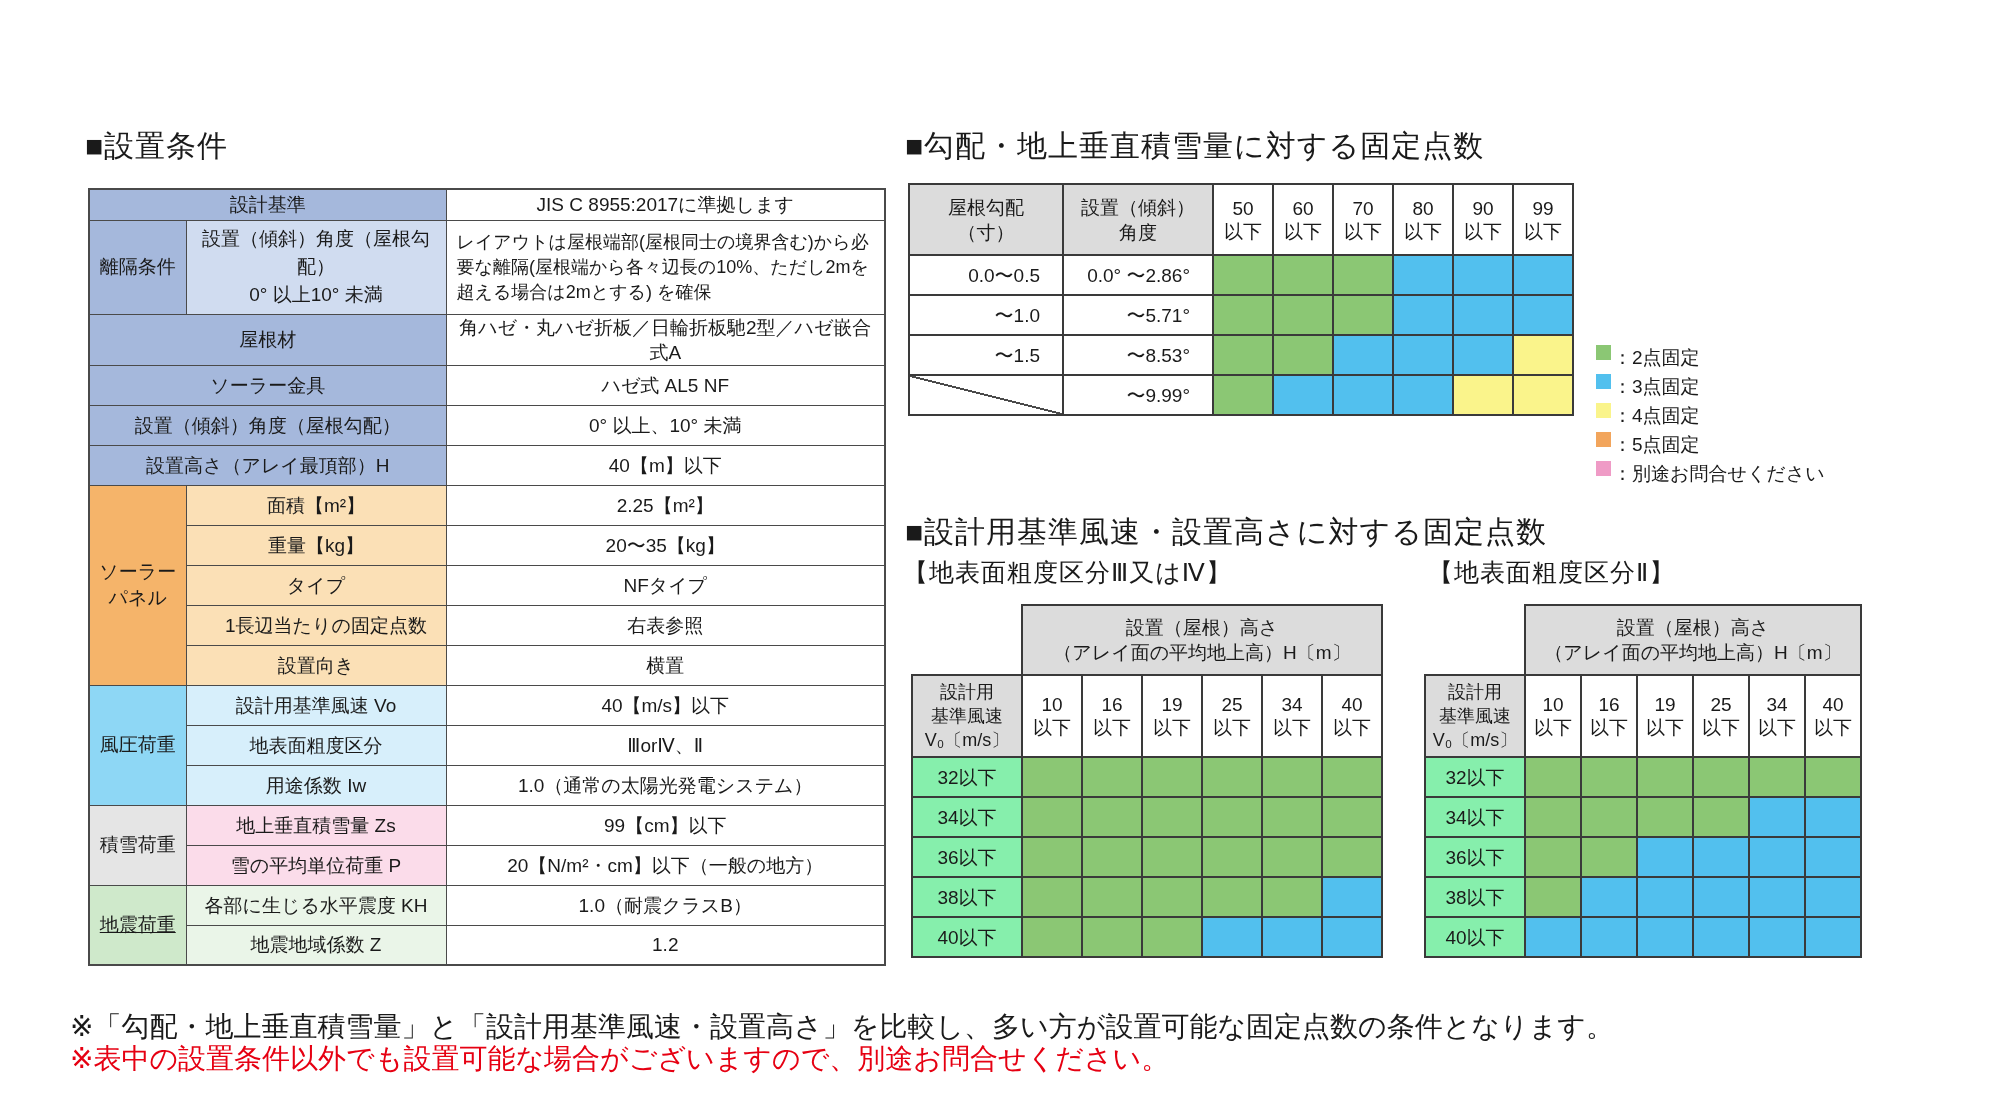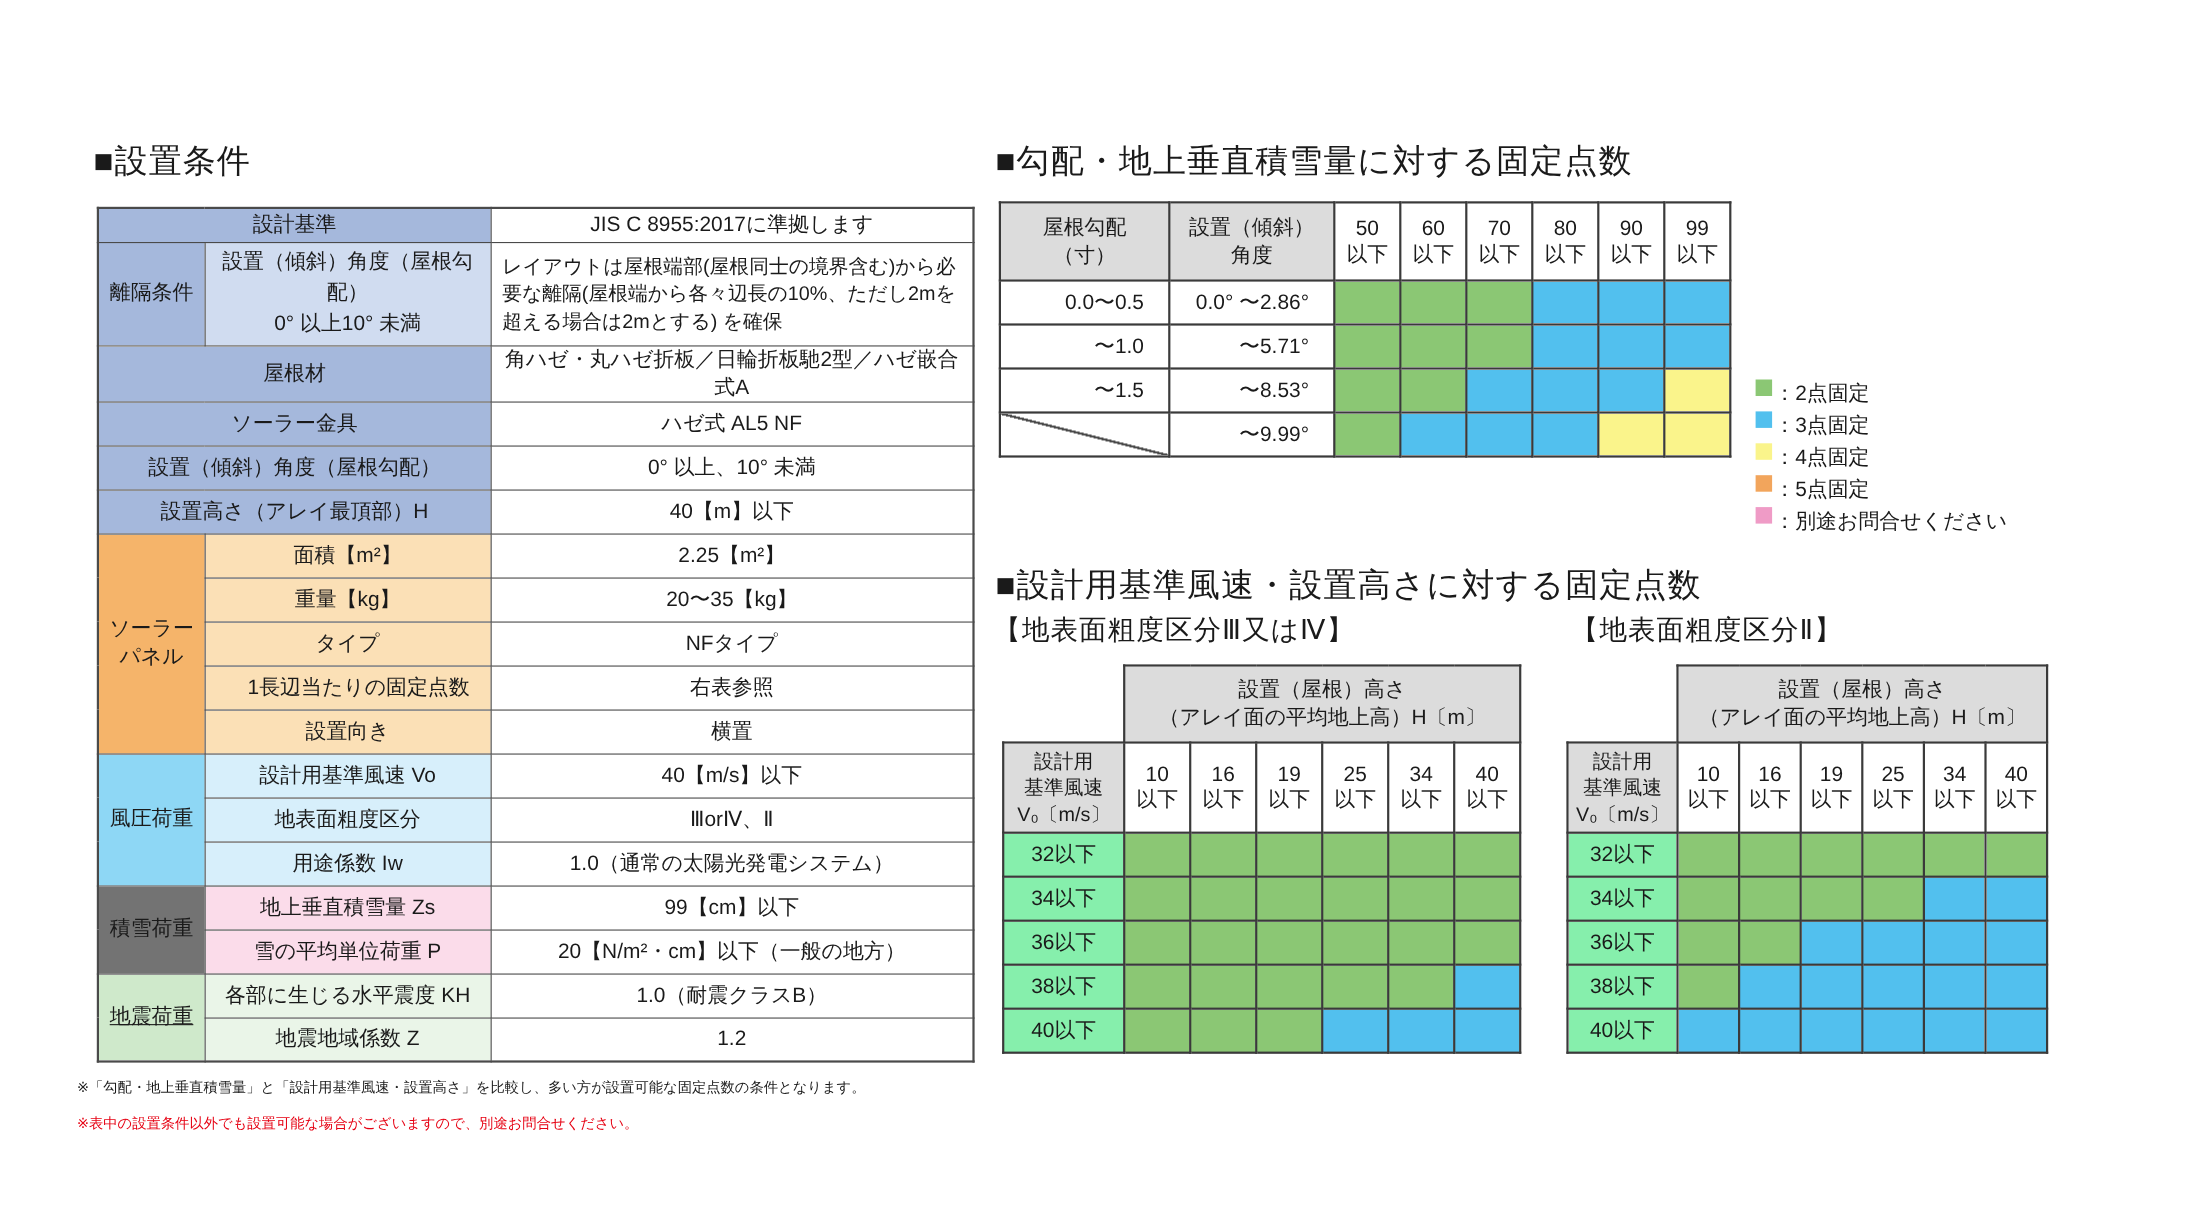--- a/index.html
+++ b/index.html
@@ -37,21 +37,21 @@
   .wind td.corner{font-size:18px;line-height:24px;}
   td.diag{background-image:linear-gradient(to top right,
           transparent calc(50% - 1px), #4a4a4a calc(50% - 1px),
           #4a4a4a calc(50% + 1px), transparent calc(50% + 1px));}
 
   
   .legend-item{display:flex;align-items:flex-start;height:22px;margin-bottom:7px;font-size:19px;white-space:nowrap;}
   .legend-item .sq{width:15px;height:15px;display:inline-block;margin-right:2px;flex:0 0 auto;}
 
   
-  .note{font-size:13px;line-height:26px;white-space:nowrap;}
+  .note{font-size:28px;line-height:26px;white-space:nowrap;margin-top:38px;}
 </style>
 </head>
 <body>
 
 <div class="canvas">
 
   <div class="abs sec-title" style="left:85px;top:126px;">■設置条件</div>
 
   <div class="abs" style="left:88px;top:188px;">
     <table class="install">
@@ -119,21 +119,21 @@
       <tr>
         <td style="background: rgb(215, 239, 251);">地表面粗度区分</td>
         <td class="val">ⅢorⅣ、Ⅱ</td>
       </tr>
       <tr>
         <td style="background: rgb(215, 239, 251);">用途係数 Iw</td>
         <td class="val">1.0（通常の太陽光発電システム）</td>
       </tr>
 
       <tr>
-        <td rowspan="2" class="glab" style="background: #737373; margin-left: 36px;">積雪荷重</td>
+        <td rowspan="2" class="glab" style="background: #e5e5e5; margin-left: 36px;">積雪荷重</td>
         <td style="background: rgb(251, 220, 234);">地上垂直積雪量 Zs</td>
         <td class="val">99【cm】以下</td>
       </tr>
       <tr>
         <td style="background: rgb(251, 220, 234);">雪の平均単位荷重 P</td>
         <td class="val">20【N/m²・cm】以下（一般の地方）</td>
       </tr>
 
       <tr>
         <td rowspan="2" class="glab" style="background: rgb(207, 233, 203); text-decoration: underline;">地震荷重</td>

